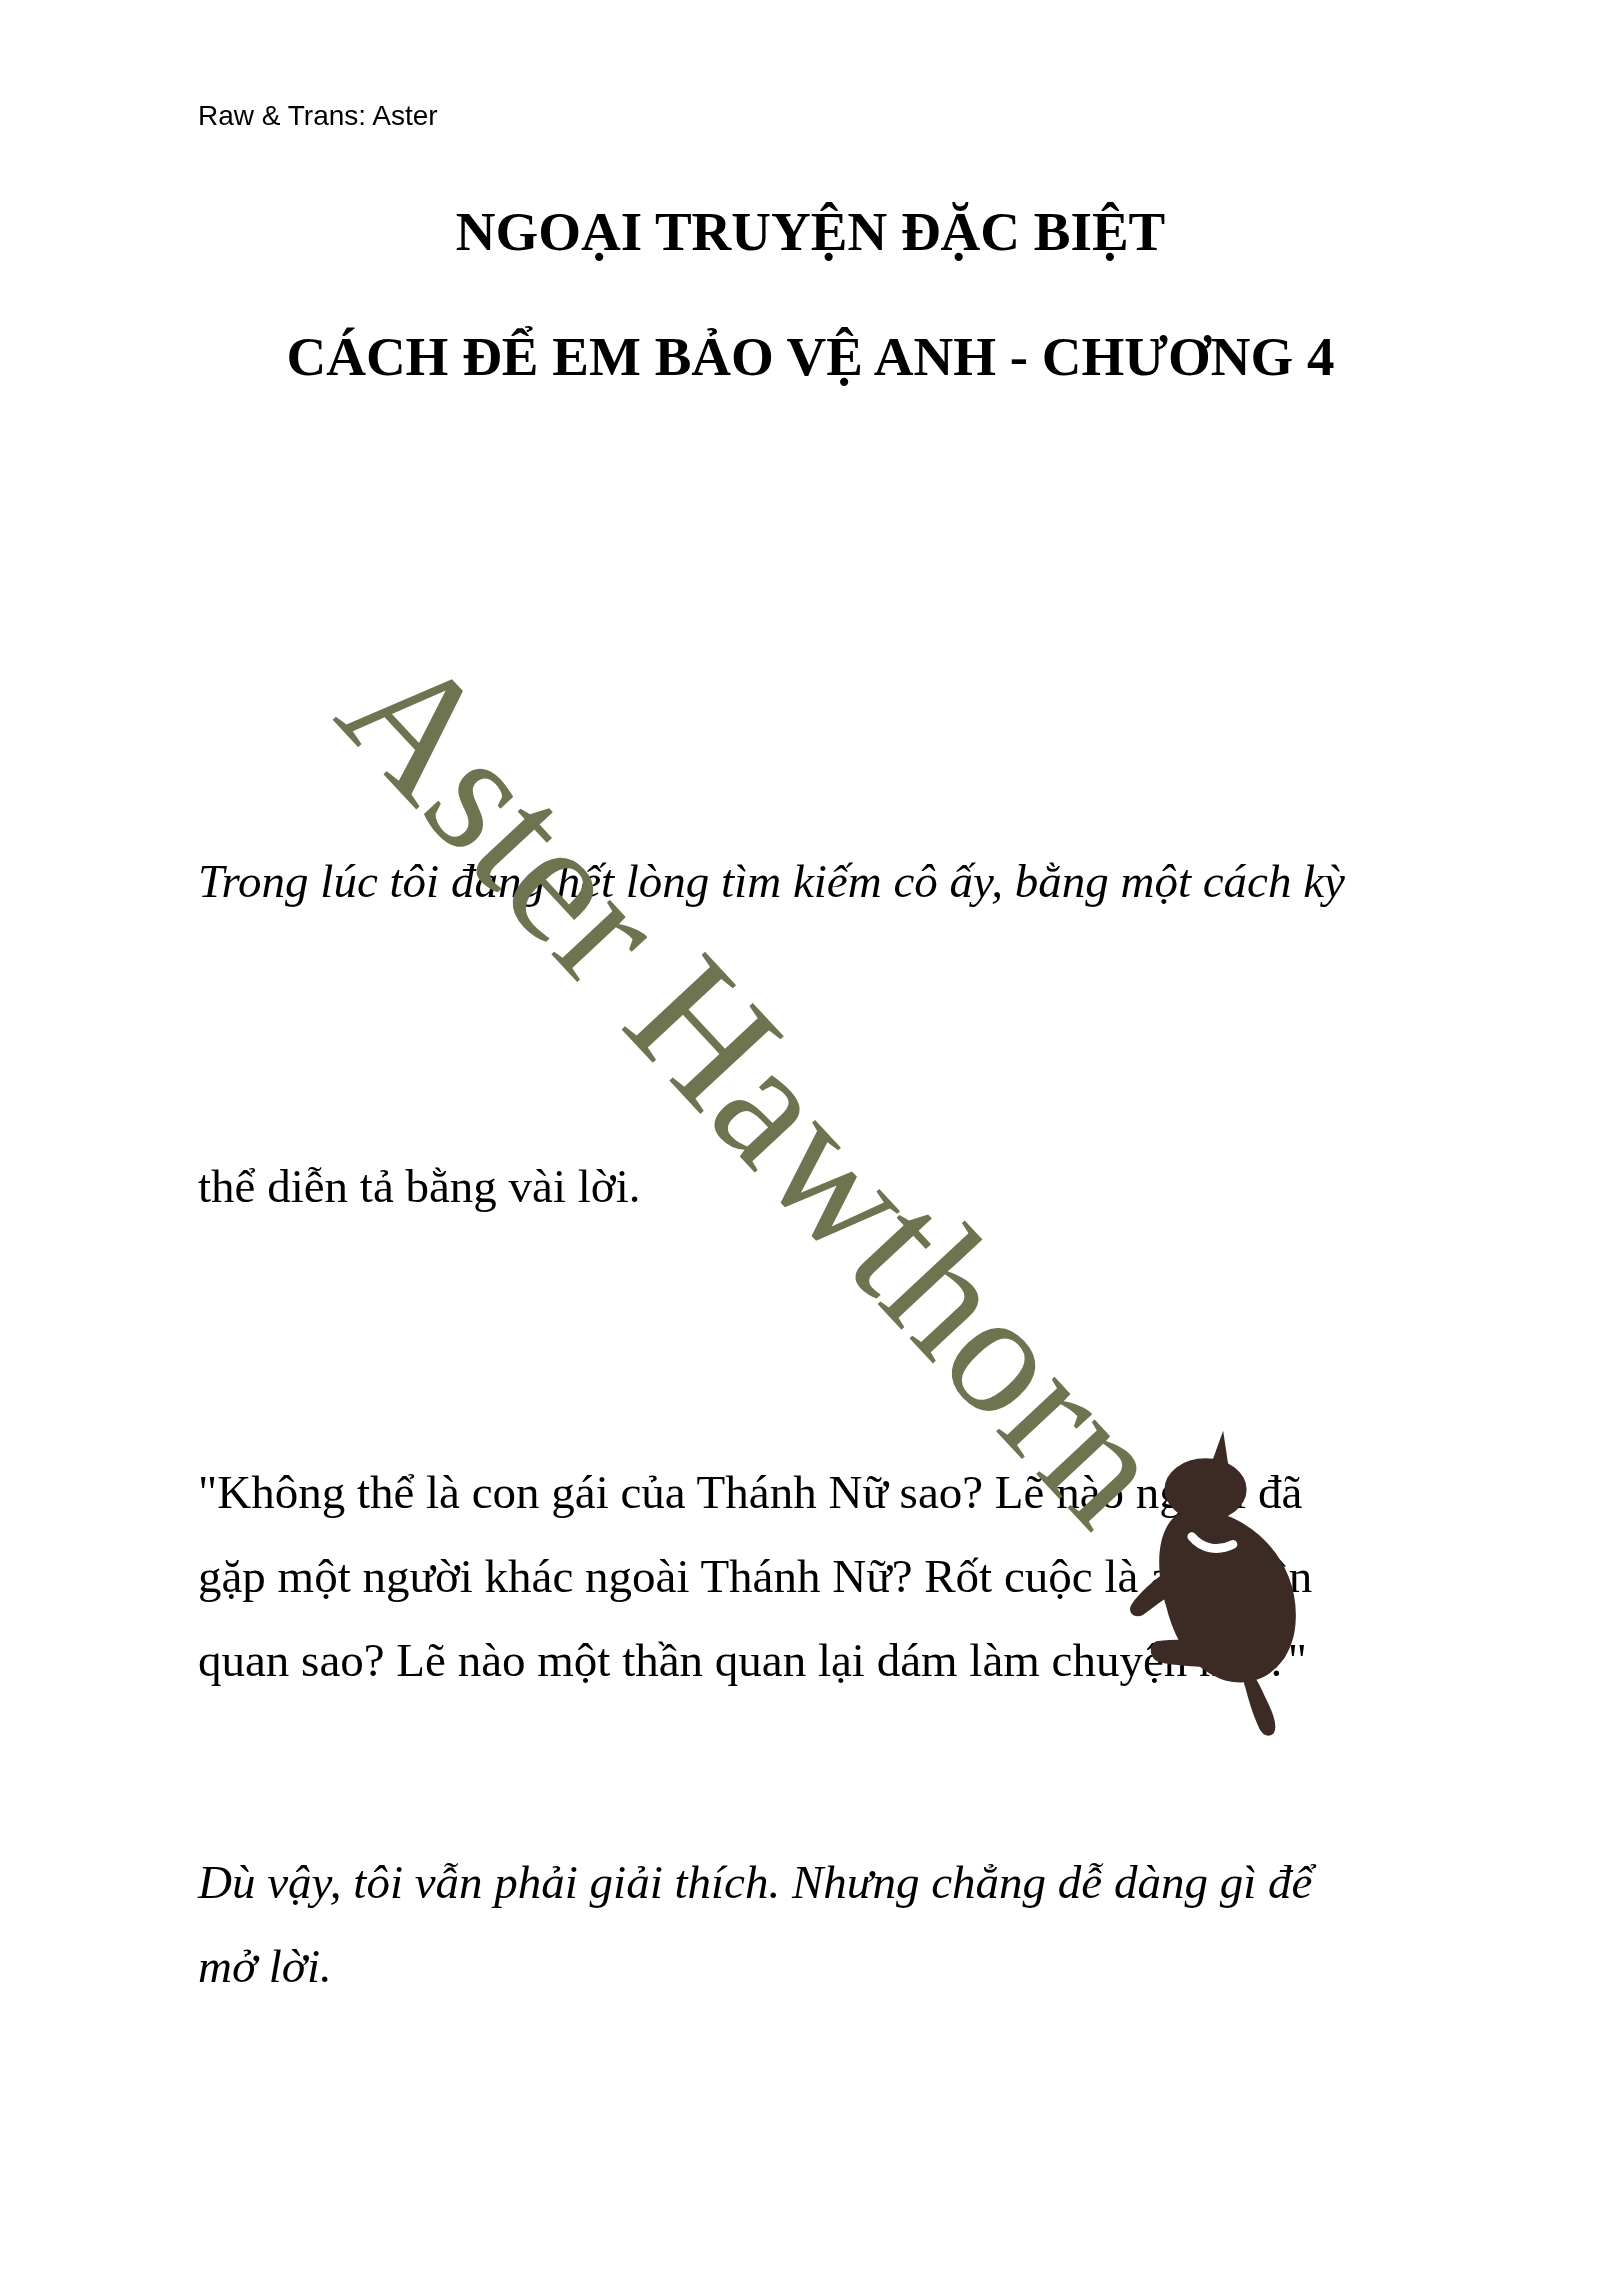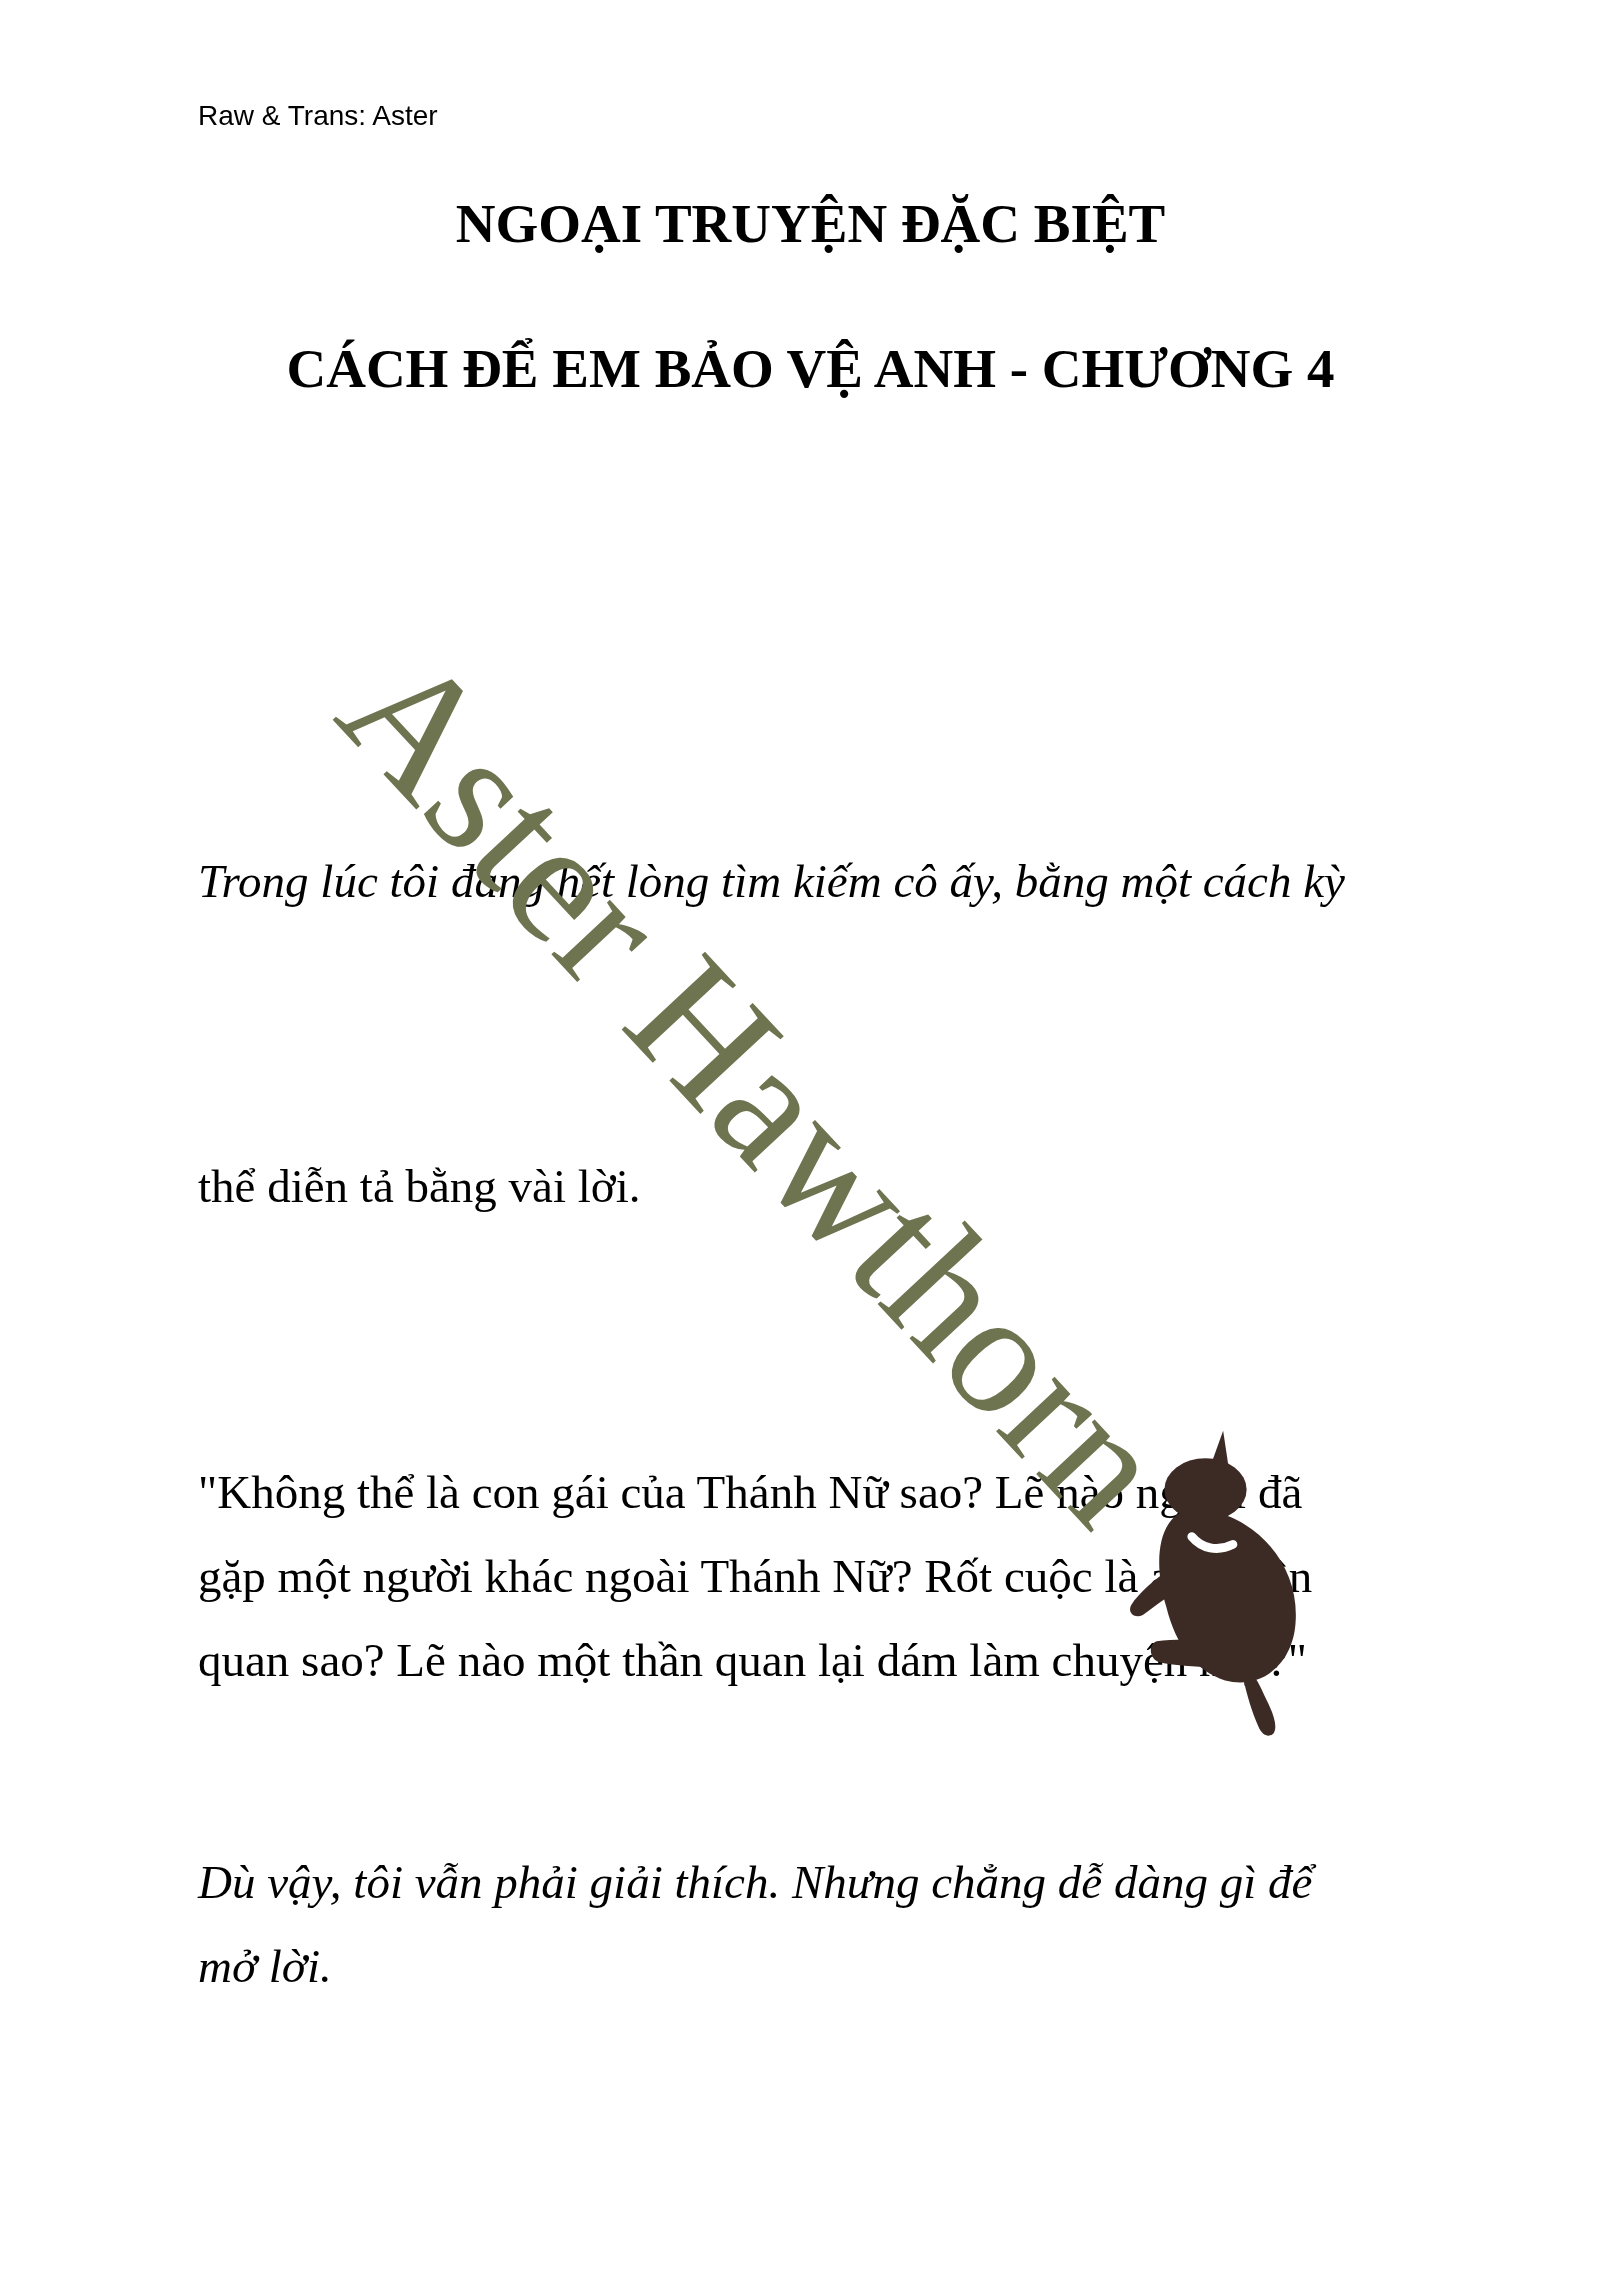--- a/index.html
+++ b/index.html
@@ -29,22 +29,22 @@
       left: 0;
       width: 1621px;
       text-align: center;
       font-family: "Liberation Serif", serif;
       font-weight: bold;
       font-size: 55px;
       line-height: 63px;
       color: #000;
       white-space: nowrap;
     }
-    .title.t1 { top: 192px; }
-    .title.t2 { top: 325px; margin-top: 12px; }
+    .title.t1 { top: 200px; }
+    .title.t2 { top: 325px; }
 
     .para {
       position: absolute;
       left: 198px;
       width: 1264px;
       font-family: "Liberation Serif", serif;
       font-size: 47px;
       line-height: 84px;
       color: #000;
       z-index: 1;

